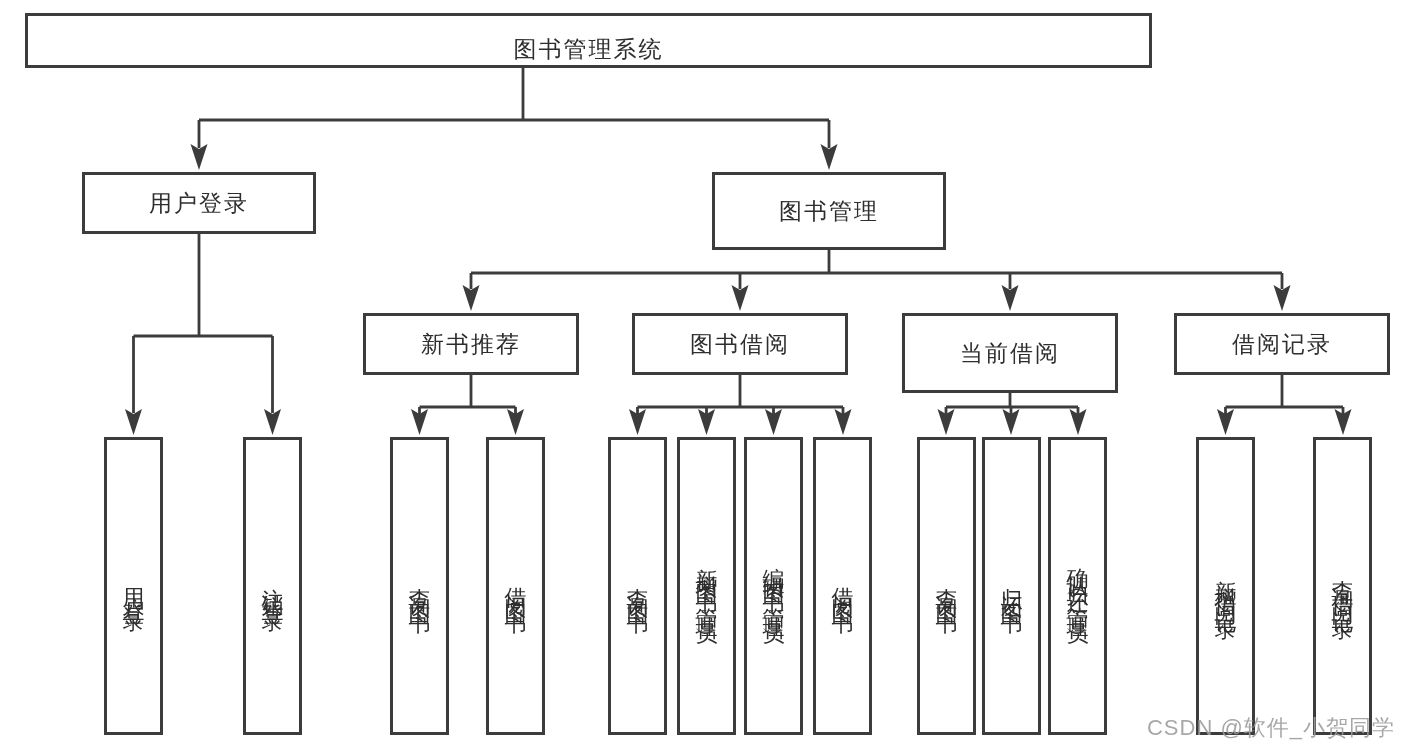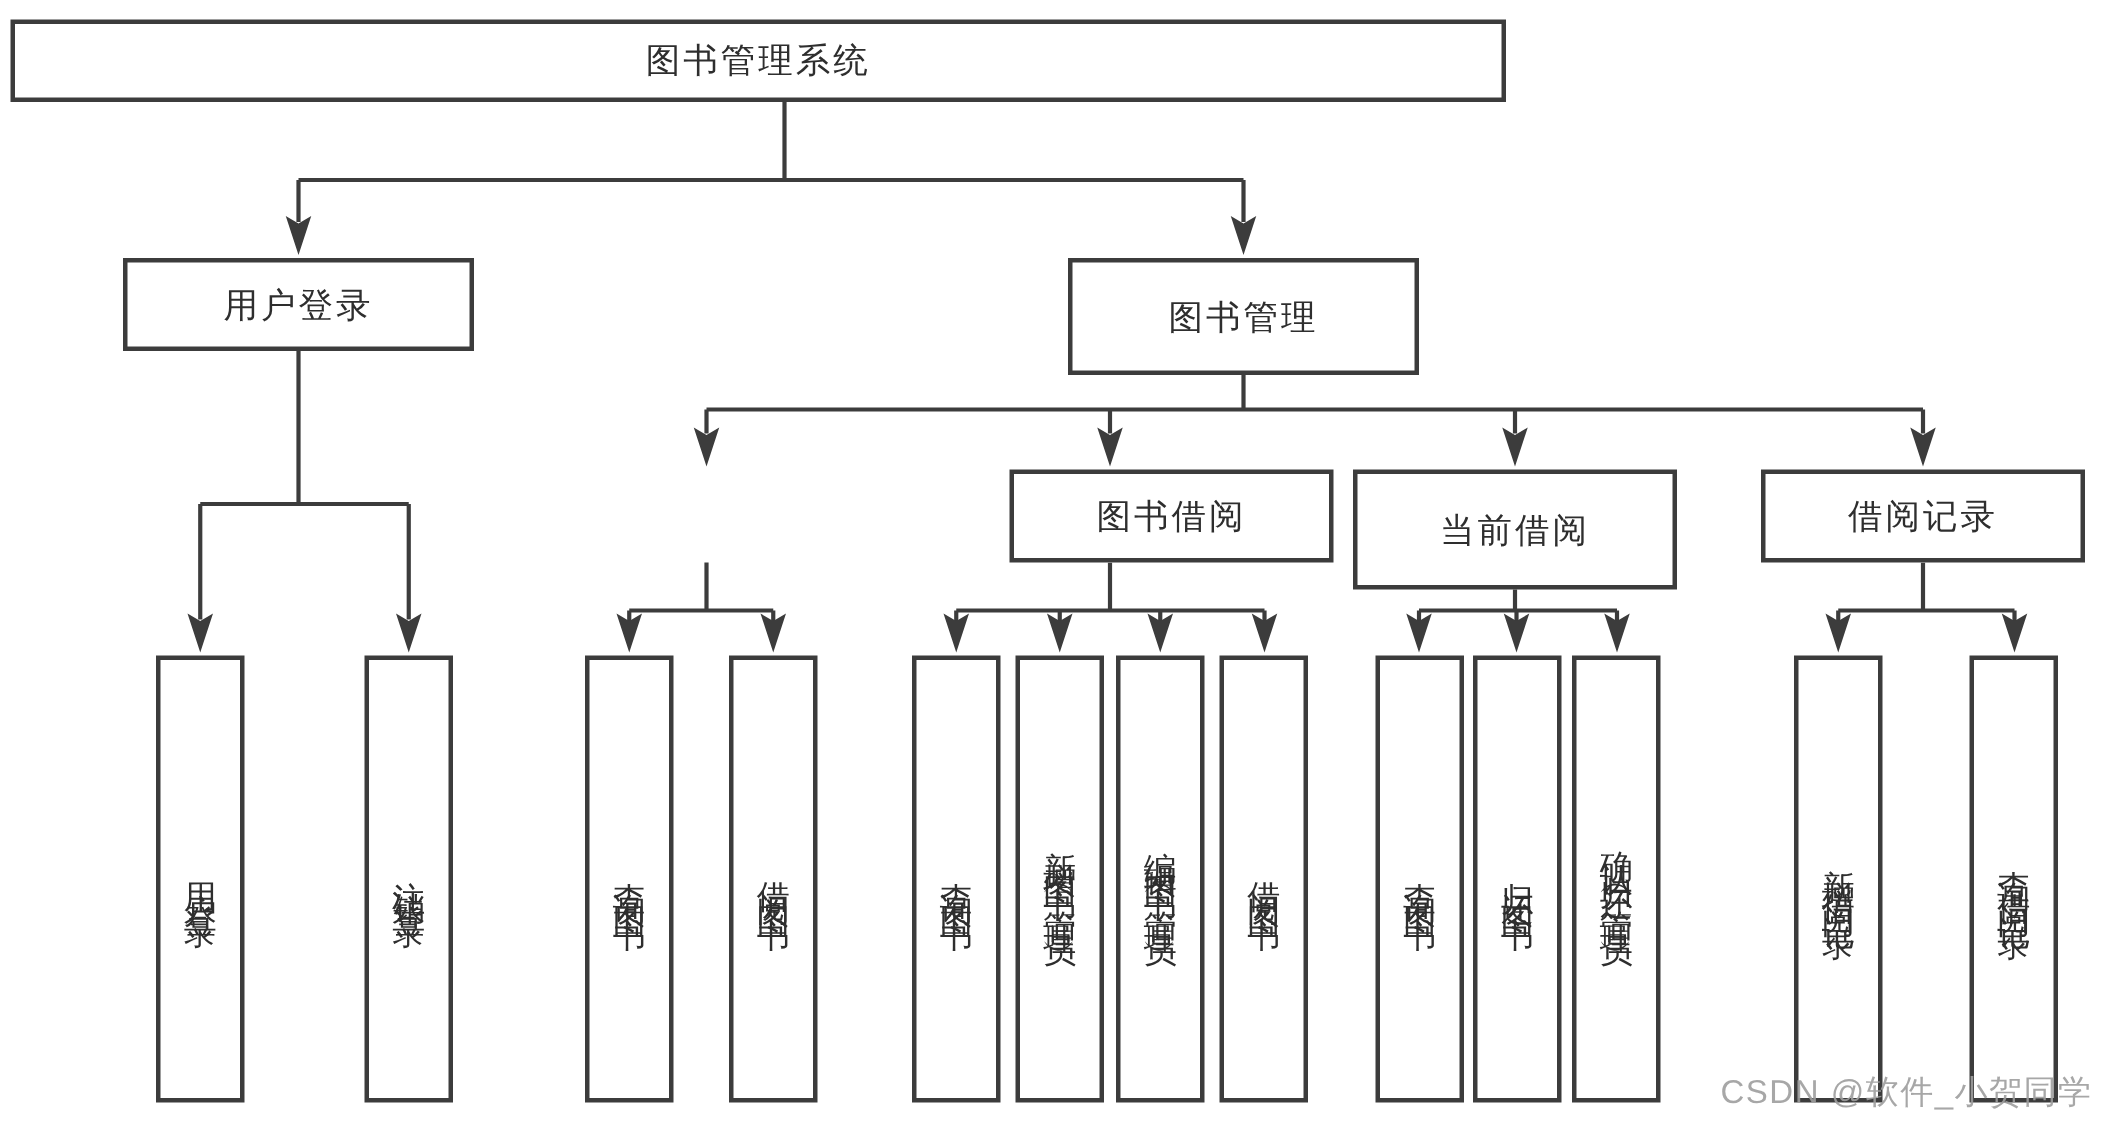--- a/index.html
+++ b/index.html
@@ -35,25 +35,25 @@
     display: flex;
     align-items: center;
     justify-content: center;
     color: var(--text);
   }
   .hbox span {
     font-size: 23px;
     letter-spacing: 2px;
     white-space: nowrap;
   }
-  .root  { left: 7px;   top: 13px;  width: 997px; height: 55px; }
+  .root  { left: 25px;   top: 13px;  width: 1127px; height: 55px; align-items: flex-end; }
   .lv2-0 { left: 82px;   top: 172px; width: 234px; height: 62px; }
   .lv2-1 { left: 712px;  top: 172px; width: 234px; height: 78px; }
   .lv3-0 { left: 363px;  top: 313px; width: 216px; height: 62px; }
-  .lv3-1 { left: 632px;  top: 313px; width: 216px; height: 62px; margin-left: 41px; }
+  .lv3-1 { left: 632px;  top: 313px; width: 216px; height: 62px; }
   .lv3-2 { left: 902px;  top: 313px; width: 216px; height: 80px; }
   .lv3-3 { left: 1174px; top: 313px; width: 216px; height: 62px; }
   .vbox {
     top: 437px;
     width: 59px;
     height: 298px;
   }
   .vbox span {
     writing-mode: vertical-rl;
     text-orientation: mixed;
@@ -181,20 +181,23 @@
     <span>图书管理系统</span>
   </div>
 
   <div class="box hbox lv2-0">
     <span>用户登录</span>
   </div>
   <div class="box hbox lv2-1">
     <span>图书管理</span>
   </div>
 
+  <div class="box hbox lv3-0">
+    <span>新书推荐</span>
+  </div>
   <div class="box hbox lv3-1">
     <span>图书借阅</span>
   </div>
   <div class="box hbox lv3-2">
     <span>当前借阅</span>
   </div>
   <div class="box hbox lv3-3">
     <span>借阅记录</span>
   </div>
 

